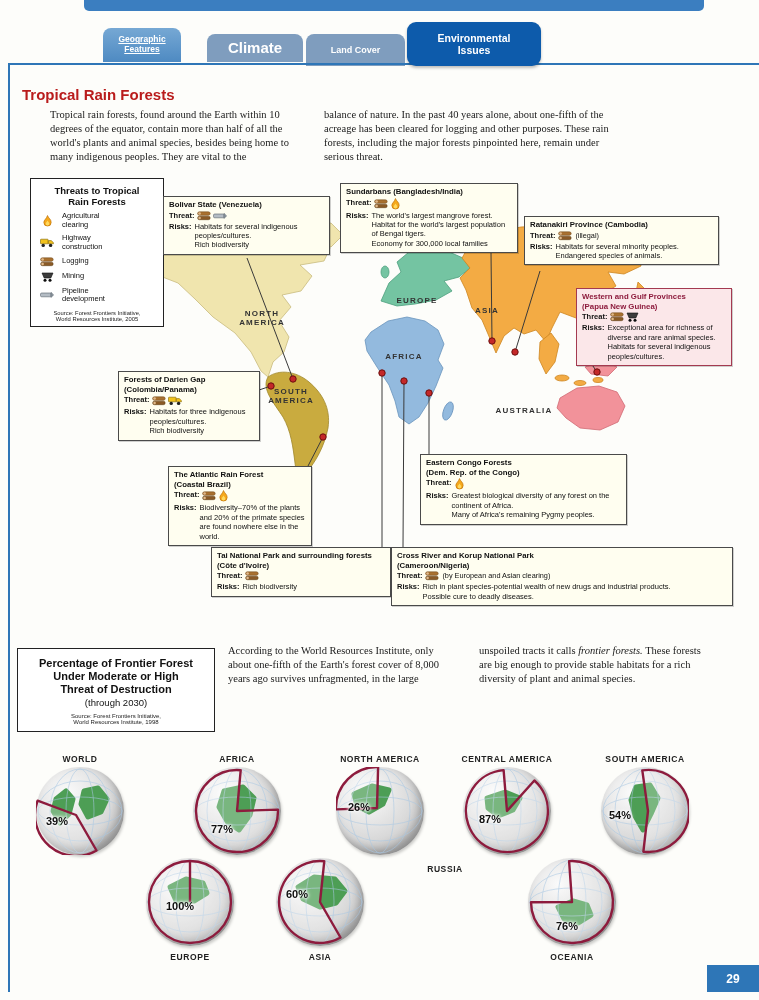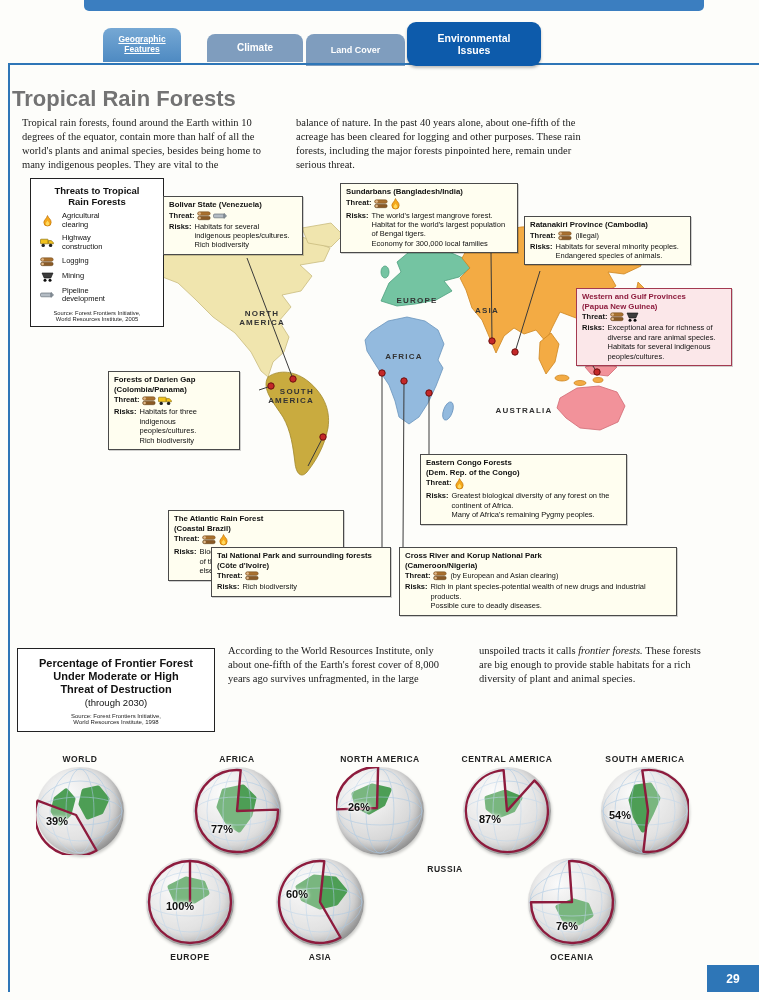--- a/index.html
+++ b/index.html
@@ -5,31 +5,31 @@
   * { box-sizing: border-box; margin: 0; padding: 0; }
   body { background:#e8e8e8; font-family:"Liberation Sans",sans-serif; }
   .page { position:relative; width:759px; height:1000px; background:#fdfdfa; overflow:hidden; margin:0 auto; }
 
   .topbar { position:absolute; left:84px; top:0; width:620px; height:11px; background:#3b7ec0; border-radius:0 0 5px 5px; }
 
   .tab { position:absolute; display:flex; align-items:center; justify-content:center; text-align:center;
          color:#fff; font-weight:bold; border-radius:8px 8px 0 0; line-height:1.15; }
   .tab span { white-space:pre-line; }
   .tab--geo     { left:103px; top:28px; width:78px; height:34px; background:linear-gradient(#76a8d4,#4e8ac2); font-size:8.5px;text-decoration:underline; }
-  .tab--climate { left:207px; top:34px; width:96px;  height:28px; background:#7f9dbe; font-size:10px; }
+  .tab--climate { left:207px; top:34px; width:96px;  height:28px; background:#7f9dbe; font-size:15px; }
   .tab--land    { left:306px; top:34px; width:99px;  height:32px; background:#7f9dbe; font-size:9px; }
   .tab--env     { left:407px; top:22px; width:134px; height:44px; background:#0d5bab; font-size:10.5px;
                   border-radius:9px; box-shadow:0 2px 3px rgba(0,0,0,0.25); z-index:5; }
 
   .hline { position:absolute; left:8px; top:63px; width:751px; height:2px; background:#2e76b7; }
   .vline { position:absolute; left:8px; top:63px; width:2px; height:929px; background:#2e76b7; }
 
-  .title { position:absolute; left:12px; top:86px; font-size:22px; font-weight:bold; color:#737373; }
-
-  .intro { position:absolute; top:116px; font-family:"Liberation Serif",serif; font-size:10.5px; line-height:1.33; color:#1a1a1a; }
+  .title { position:absolute; left:22px; top:86px; font-size:15px; font-weight:bold; color:#b91c1c; }
+
+  .intro { position:absolute; top:108px; font-family:"Liberation Serif",serif; font-size:10.5px; line-height:1.33; color:#1a1a1a;margin-left:28px; }
   #introCol1 { left:22px;  width:262px; }
   #introCol2 { left:296px; width:286px; }
 
   #mapsvg { position:absolute; left:0; top:0; pointer-events:none; }
   .ct { stroke-width:0.8; }
   .ct-na  { fill:#f0e5ae; stroke:#c9bb7e; }
   .ct-sa  { fill:#c9ab3f; stroke:#a08629; }
   .ct-eu  { fill:#74c4a2; stroke:#4da07e; }
   .ct-af  { fill:#93bade; stroke:#6a94bd; }
   .ct-as  { fill:#f3ab44; stroke:#cd8520; }
@@ -150,21 +150,21 @@
         <circle cx="323" cy="437" r="3.2" class="dot"></circle>
         <circle cx="382" cy="373" r="3.2" class="dot"></circle>
         <circle cx="429" cy="393" r="3.2" class="dot"></circle>
         <circle cx="404" cy="381" r="3.2" class="dot"></circle>
       </g>
   </svg>
 
   <div id="maplabels">
       <span class="maplabel" style="left: 262px; top: 318px;">NORTH
 AMERICA</span>
-      <span class="maplabel" style="left: 291px; top: 396px; text-align: right;">SOUTH
+      <span class="maplabel" style="left: 291px; top: 396px;">SOUTH
 AMERICA</span>
       <span class="maplabel" style="left: 417px; top: 300px;">EUROPE</span>
       <span class="maplabel" style="left: 404px; top: 356px;">AFRICA</span>
       <span class="maplabel" style="left: 487px; top: 310px;">ASIA</span>
       <span class="maplabel" style="left: 524px; top: 410px;">AUSTRALIA</span>
     </div>
 
   <div class="legend">
     <div class="legend-title">Threats to Tropical
 Rain Forests</div>
@@ -221,21 +221,21 @@
           </span>
           <span class="lab">Pipeline
 development</span>
         </div>
       </div>
     <div class="legend-source">Source:  Forest Frontiers Initiative,
 World Resources Institute, 2005</div>
   </div>
 
   <div id="callouts">
-      <div class="callout" style="left: 163px; top: 196px; width: 140px;">
+      <div class="callout" style="left: 163px; top: 196px; width: 167px;">
         <div class="co-title">Bolivar State (Venezuela)</div>
         <div class="co-row">
           <span class="co-label">Threat:</span>
           <span class="co-icons">
             <span class="th-icon">
               <svg width="14" height="10" viewBox="0 0 14 10">
                 <rect x="0.6" y="0.8" width="12.6" height="3.5" rx="1.75" fill="#a9712f" stroke="#6d4216" stroke-width="0.5"></rect>
                 <ellipse cx="2.6" cy="2.55" rx="1.3" ry="1.3" fill="#e0b98b"></ellipse>
                 <rect x="0.6" y="5.2" width="12.6" height="3.5" rx="1.75" fill="#8a5a26" stroke="#5a3a12" stroke-width="0.5"></rect>
                 <ellipse cx="2.6" cy="6.95" rx="1.3" ry="1.3" fill="#e0b98b"></ellipse>
@@ -276,21 +276,21 @@
             </span>
           </span>
         </div>
         <div class="co-row">
           <span class="co-label">Risks:</span>
           <span class="co-text">The world's largest mangrove forest.
 Habitat for the world's largest population of Bengal tigers.
 Economy for 300,000 local families</span>
         </div>
       </div>
-      <div class="callout" style="left: 524px; top: 216px; width: 167px;">
+      <div class="callout" style="left: 524px; top: 216px; width: 195px;">
         <div class="co-title">Ratanakiri Province (Cambodia)</div>
         <div class="co-row">
           <span class="co-label">Threat:</span>
           <span class="co-icons">
             <span class="th-icon">
               <svg width="14" height="10" viewBox="0 0 14 10">
                 <rect x="0.6" y="0.8" width="12.6" height="3.5" rx="1.75" fill="#a9712f" stroke="#6d4216" stroke-width="0.5"></rect>
                 <ellipse cx="2.6" cy="2.55" rx="1.3" ry="1.3" fill="#e0b98b"></ellipse>
                 <rect x="0.6" y="5.2" width="12.6" height="3.5" rx="1.75" fill="#8a5a26" stroke="#5a3a12" stroke-width="0.5"></rect>
                 <ellipse cx="2.6" cy="6.95" rx="1.3" ry="1.3" fill="#e0b98b"></ellipse>
@@ -327,21 +327,21 @@
               </svg>
             </span>
           </span>
         </div>
         <div class="co-row">
           <span class="co-label">Risks:</span>
           <span class="co-text">Exceptional area for richness of diverse and rare animal species.
 Habitats for several indigenous peoples/cultures.</span>
         </div>
       </div>
-      <div class="callout" style="left: 108px; top: 371px; width: 132px;">
+      <div class="callout" style="left: 118px; top: 371px; width: 142px;">
         <div class="co-title">Forests of Darien Gap
 (Colombia/Panama)</div>
         <div class="co-row">
           <span class="co-label">Threat:</span>
           <span class="co-icons">
             <span class="th-icon">
               <svg width="14" height="10" viewBox="0 0 14 10">
                 <rect x="0.6" y="0.8" width="12.6" height="3.5" rx="1.75" fill="#a9712f" stroke="#6d4216" stroke-width="0.5"></rect>
                 <ellipse cx="2.6" cy="2.55" rx="1.3" ry="1.3" fill="#e0b98b"></ellipse>
                 <rect x="0.6" y="5.2" width="12.6" height="3.5" rx="1.75" fill="#8a5a26" stroke="#5a3a12" stroke-width="0.5"></rect>
@@ -357,21 +357,21 @@
               </svg>
             </span>
           </span>
         </div>
         <div class="co-row">
           <span class="co-label">Risks:</span>
           <span class="co-text">Habitats for three indigenous peoples/cultures.
 Rich biodiversity</span>
         </div>
       </div>
-      <div class="callout" style="left: 168px; top: 466px; width: 176px; margin-top: 44px;">
+      <div class="callout" style="left: 168px; top: 466px; width: 144px;">
         <div class="co-title">The Atlantic Rain Forest
 (Coastal Brazil)</div>
         <div class="co-row">
           <span class="co-label">Threat:</span>
           <span class="co-icons">
             <span class="th-icon">
               <svg width="14" height="10" viewBox="0 0 14 10">
                 <rect x="0.6" y="0.8" width="12.6" height="3.5" rx="1.75" fill="#a9712f" stroke="#6d4216" stroke-width="0.5"></rect>
                 <ellipse cx="2.6" cy="2.55" rx="1.3" ry="1.3" fill="#e0b98b"></ellipse>
                 <rect x="0.6" y="5.2" width="12.6" height="3.5" rx="1.75" fill="#8a5a26" stroke="#5a3a12" stroke-width="0.5"></rect>
@@ -425,21 +425,21 @@
                 <ellipse cx="2.6" cy="6.95" rx="1.3" ry="1.3" fill="#e0b98b"></ellipse>
               </svg>
             </span>
           </span>
         </div>
         <div class="co-row">
           <span class="co-label">Risks:</span>
           <span class="co-text">Rich biodiversity</span>
         </div>
       </div>
-      <div class="callout" style="left: 399px; top: 547px; width: 278px;">
+      <div class="callout" style="left: 391px; top: 547px; width: 342px;">
         <div class="co-title">Cross River and Korup National Park
 (Cameroon/Nigeria)</div>
         <div class="co-row">
           <span class="co-label">Threat:</span>
           <span class="co-icons">
             <span class="th-icon">
               <svg width="14" height="10" viewBox="0 0 14 10">
                 <rect x="0.6" y="0.8" width="12.6" height="3.5" rx="1.75" fill="#a9712f" stroke="#6d4216" stroke-width="0.5"></rect>
                 <ellipse cx="2.6" cy="2.55" rx="1.3" ry="1.3" fill="#e0b98b"></ellipse>
                 <rect x="0.6" y="5.2" width="12.6" height="3.5" rx="1.75" fill="#8a5a26" stroke="#5a3a12" stroke-width="0.5"></rect>

